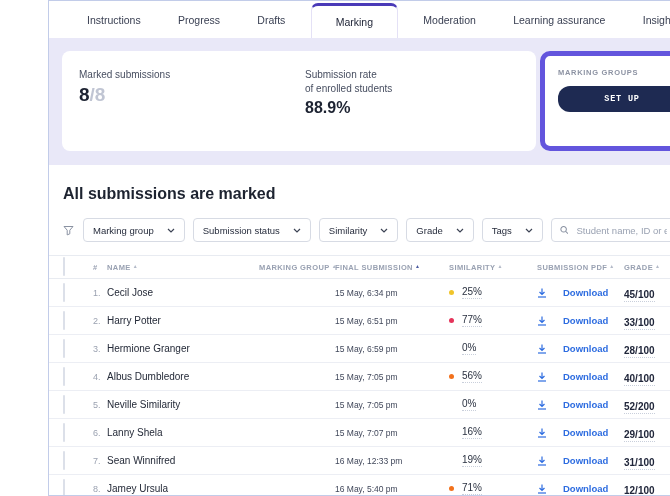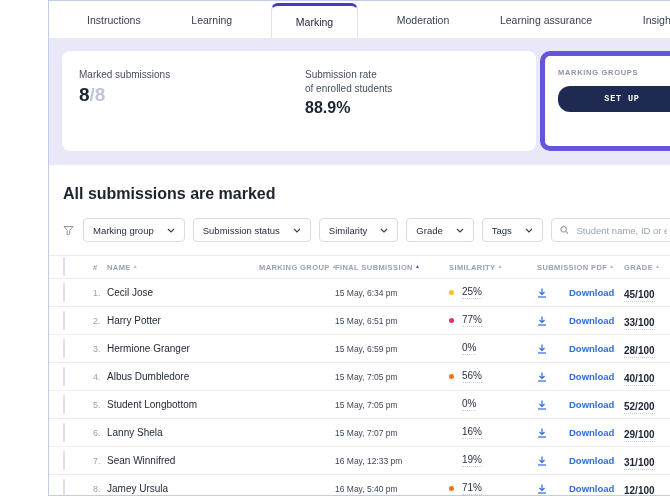--- a/index.html
+++ b/index.html
@@ -47,33 +47,34 @@
   .th .arrow.sort-active{ color:#4a5aa0; }
   .tbody .trow{ height:28px; border-bottom:1px solid #eceef4; }
   .checkbox{ width:13px; height:13px; background:#eef1f6; border:1px solid #dce0e9; border-radius:3px; cursor:pointer; }
   .cell-num{ font-size:9px; color:#9aa1b0; }
   .cell-name{ font-size:10px; color:#242a38; cursor:pointer; }
   .cell-time{ font-size:8.5px; color:#40475a; }
   .cell-sim{ display:flex; align-items:center; padding-left:4px; }
   .sim-dot{ width:5px; height:5px; border-radius:50%; margin-right:8px; flex:0 0 auto; }
   .sim-val{ font-size:10px; color:#2a3140; border-bottom:1px dotted #c9cfdb; padding-bottom:1px; }
   .cell-pdf{ padding-left:12px; }
-  .dl-link{ display:inline-flex; align-items:center; gap:22px; color:#2d6ce0; font-size:9.5px; font-weight:bold; cursor:pointer; }
+  .dl-link{ display:inline-flex; align-items:center; gap:16px; color:#2d6ce0; font-size:9.5px; font-weight:bold; cursor:pointer; }
   .cell-grade{ padding-left:9px; }
   .grade-val{ font-size:10px; font-weight:bold; color:#20263a; border-bottom:1px dotted #c9cfdb; padding-bottom:1px; }
   .cell-kebab{ text-align:right; }
 </style>
 </head>
 <body>
 
 <div class="screen">
 
   <div class="tabbar">
     <div class="tab">Instructions</div>
-    <div class="tab">Learning</div>
+    <div class="tab">Progress</div>
+    <div class="tab">Drafts</div>
     <div class="tab active">Marking</div>
     <div class="tab">Moderation</div>
     <div class="tab">Learning assurance</div>
     <div class="tab">Insights</div>
   </div>
 
   <div class="band">
     <div class="stats-card">
       <div class="stat first">
         <div class="stat-label">Marked submissions</div>
@@ -240,21 +241,21 @@
         <span>Download</span>
       </span>
     </div>
     <div class="cell-grade"><span class="grade-val">40/100</span></div>
     <div class="cell-kebab"><span class="kebab">⋯</span></div>
   </div>
 
   <div class="trow">
     <div><span class="checkbox"></span></div>
     <div class="cell-num">5.</div>
-    <div class="cell-name">Student Longbottom</div>
+    <div class="cell-name">Neville Similarity</div>
     <div class="cell-time"></div>
     <div class="cell-time">15 May, 7:05 pm</div>
     <div class="cell-sim">
       <span class="sim-dot" style="visibility: hidden;"></span>
       <span class="sim-val">0%</span>
     </div>
     <div class="cell-pdf">
       <span class="dl-link">
         <svg width="10" height="10" viewBox="0 0 10 10">
                   <path d="M5 0.5v5.5M2.5 4L5 6.5 7.5 4" fill="none" stroke="#2d6ce0" stroke-width="1.2"></path>

